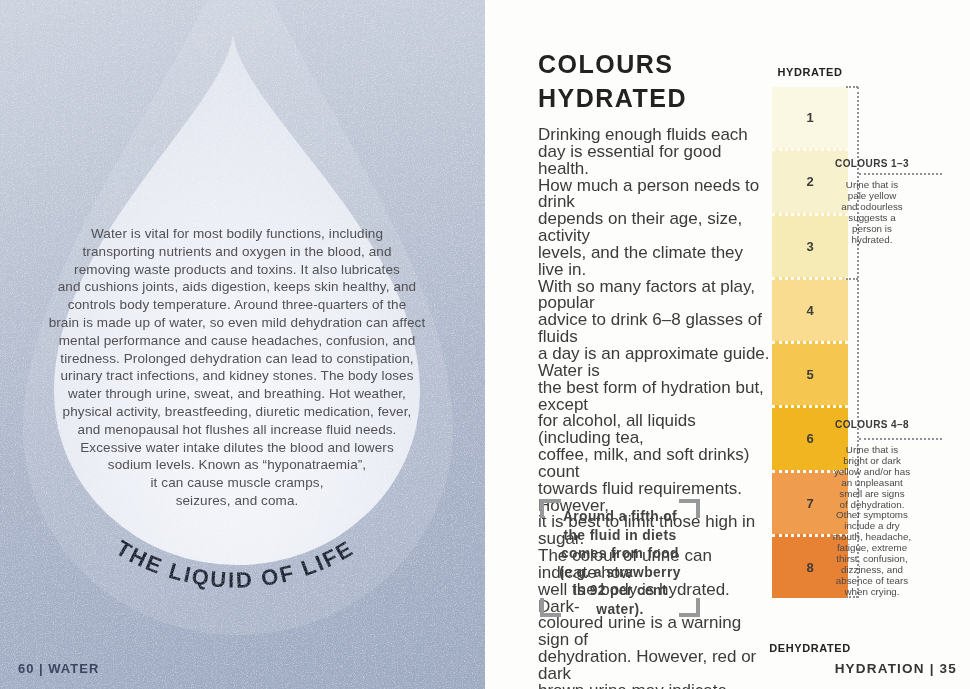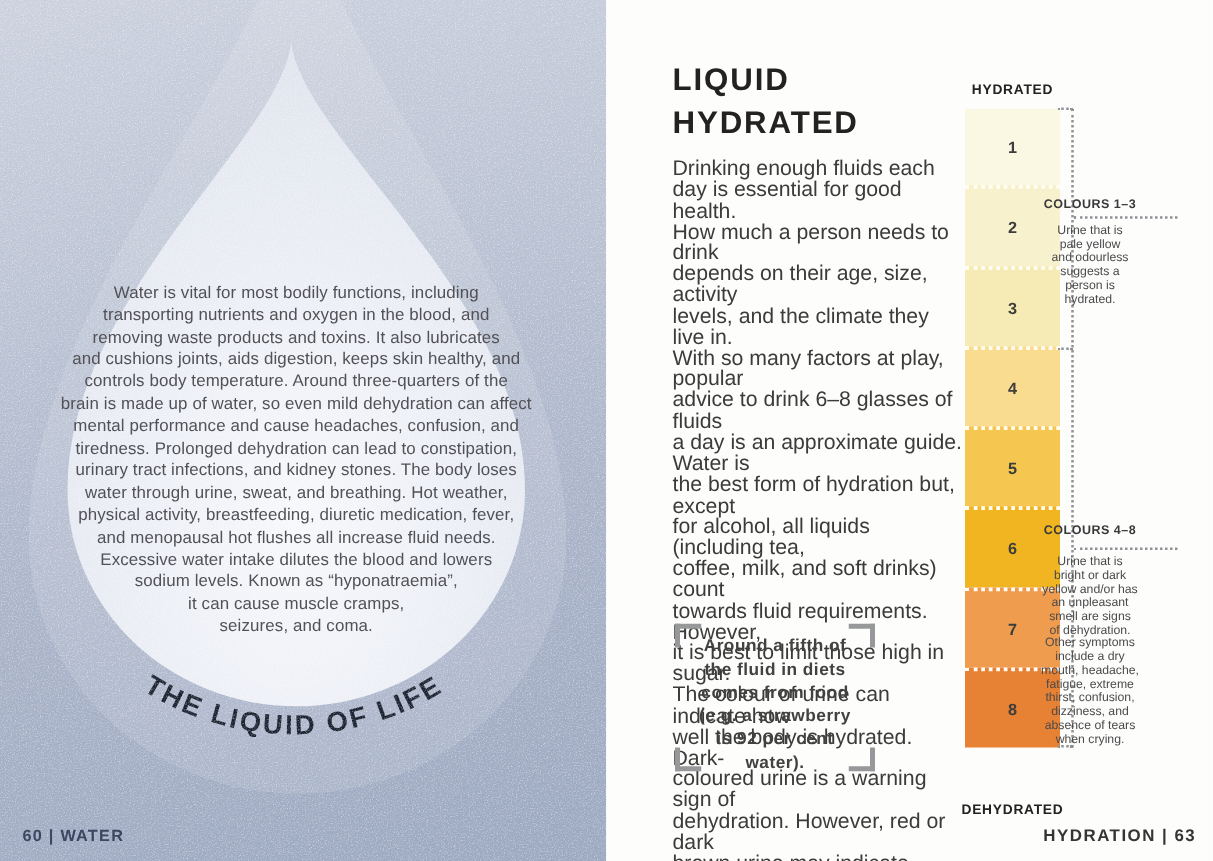--- a/index.html
+++ b/index.html
@@ -141,21 +141,21 @@
 physical activity, breastfeeding, diuretic medication, fever,
 and menopausal hot flushes all increase fluid needs.
 Excessive water intake dilutes the blood and lowers
 sodium levels. Known as “hyponatraemia”,
 it can cause muscle cramps,
 seizures, and coma.</div>
     <div class="footer-left">60 | WATER</div>
   </div>
 
   <div class="page-right">
-    <h1 class="page-title">LIQUID
+    <h1 class="page-title">COLOURS
 HYDRATED</h1>
     <div class="body-text">Drinking enough fluids each
 day is essential for good health.
 How much a person needs to drink
 depends on their age, size, activity
 levels, and the climate they live in.
 With so many factors at play, popular
 advice to drink 6–8 glasses of fluids
 a day is an approximate guide. Water is
 the best form of hydration but, except
@@ -238,16 +238,16 @@
 of dehydration.
 Other symptoms
 include a dry
 mouth, headache,
 fatigue, extreme
 thirst, confusion,
 dizziness, and
 absence of tears
 when crying.</div>
 
-    <div class="footer-right">HYDRATION | 63</div>
+    <div class="footer-right">HYDRATION | 35</div>
   </div>
 
 </div>
 
 </body></html>

